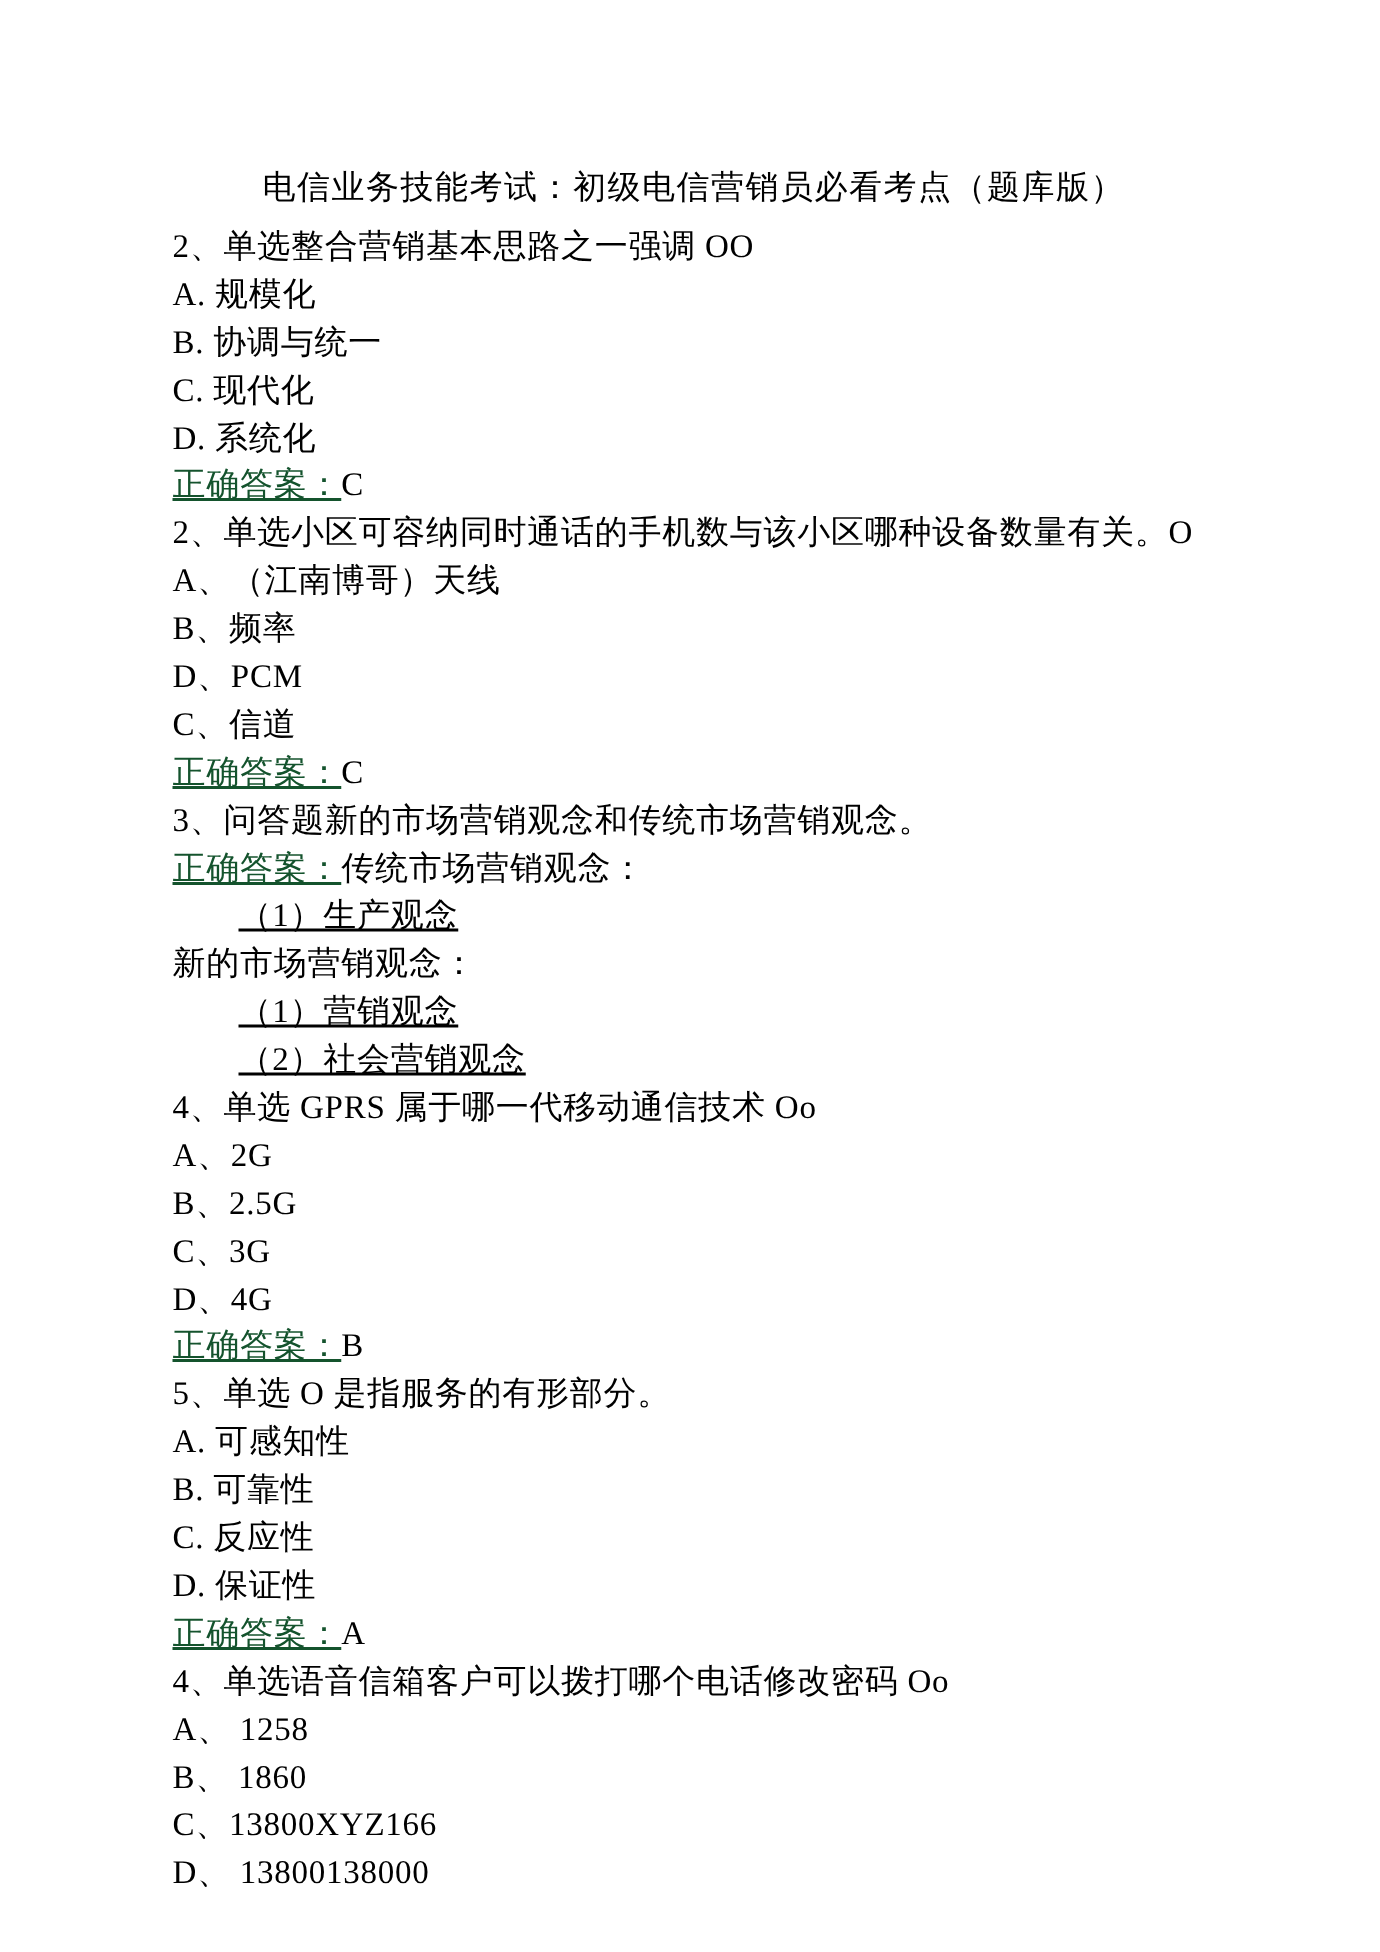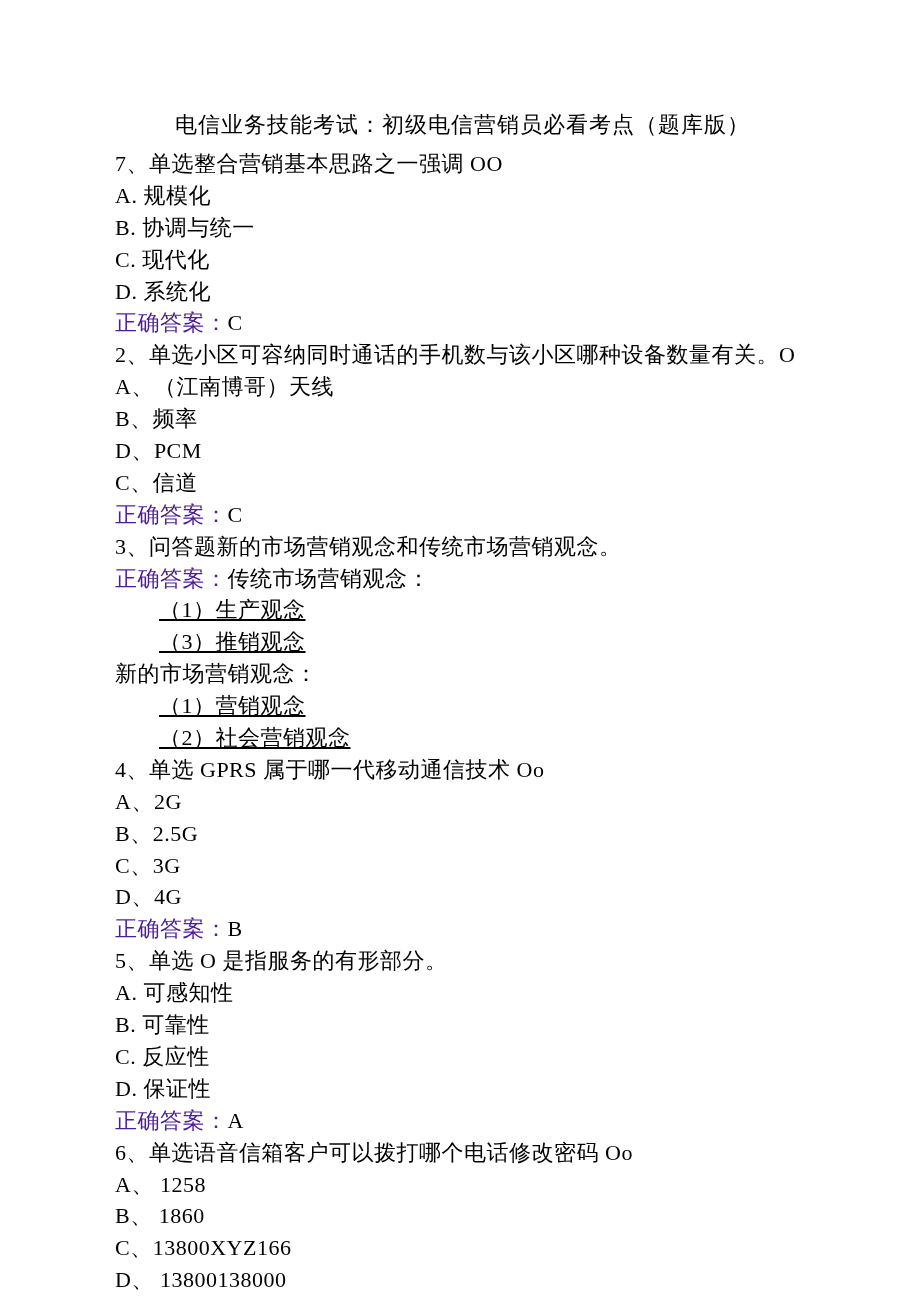--- a/index.html
+++ b/index.html
@@ -25,30 +25,31 @@
       font-size: 22px;
       color: #000;
       line-height: 1.45;
       letter-spacing: 0.5px;
     }
     .indent {
       padding-left: 44px;
       text-decoration: underline;
     }
     .answer-label {
-      color: #4c1d95;
+      color: #14532d;
+      text-decoration: underline;
     }
   </style>
 </head>
 <body>
 
 <div class="page">
   <div class="title">电信业务技能考试：初级电信营销员必看考点（题库版）</div>
 
-  <div class="line">7、单选整合营销基本思路之一强调 OO</div>
+  <div class="line">2、单选整合营销基本思路之一强调 OO</div>
   <div class="line">A. 规模化</div>
   <div class="line">B. 协调与统一</div>
   <div class="line">C. 现代化</div>
   <div class="line">D. 系统化</div>
   <div class="line">
     <span class="answer-label">正确答案：</span><span>C</span>
   </div>
 
   <div class="line">2、单选小区可容纳同时通话的手机数与该小区哪种设备数量有关。O</div>
   <div class="line">A、（江南博哥）天线</div>
@@ -57,21 +58,20 @@
   <div class="line">C、信道</div>
   <div class="line">
     <span class="answer-label">正确答案：</span><span>C</span>
   </div>
 
   <div class="line">3、问答题新的市场营销观念和传统市场营销观念。</div>
   <div class="line">
     <span class="answer-label">正确答案：</span><span>传统市场营销观念：</span>
   </div>
   <div class="line indent">（1）生产观念</div>
-  <div class="line indent">（3）推销观念</div>
   <div class="line">新的市场营销观念：</div>
   <div class="line indent">（1）营销观念</div>
   <div class="line indent">（2）社会营销观念</div>
 
   <div class="line">4、单选 GPRS 属于哪一代移动通信技术 Oo</div>
   <div class="line">A、2G</div>
   <div class="line">B、2.5G</div>
   <div class="line">C、3G</div>
   <div class="line">D、4G</div>
   <div class="line">
@@ -80,18 +80,18 @@
 
   <div class="line">5、单选 O 是指服务的有形部分。</div>
   <div class="line">A. 可感知性</div>
   <div class="line">B. 可靠性</div>
   <div class="line">C. 反应性</div>
   <div class="line">D. 保证性</div>
   <div class="line">
     <span class="answer-label">正确答案：</span><span>A</span>
   </div>
 
-  <div class="line">6、单选语音信箱客户可以拨打哪个电话修改密码 Oo</div>
+  <div class="line">4、单选语音信箱客户可以拨打哪个电话修改密码 Oo</div>
   <div class="line">A、 1258</div>
   <div class="line">B、 1860</div>
   <div class="line">C、13800XYZ166</div>
   <div class="line">D、 13800138000</div>
 </div>
 
 </body></html>

